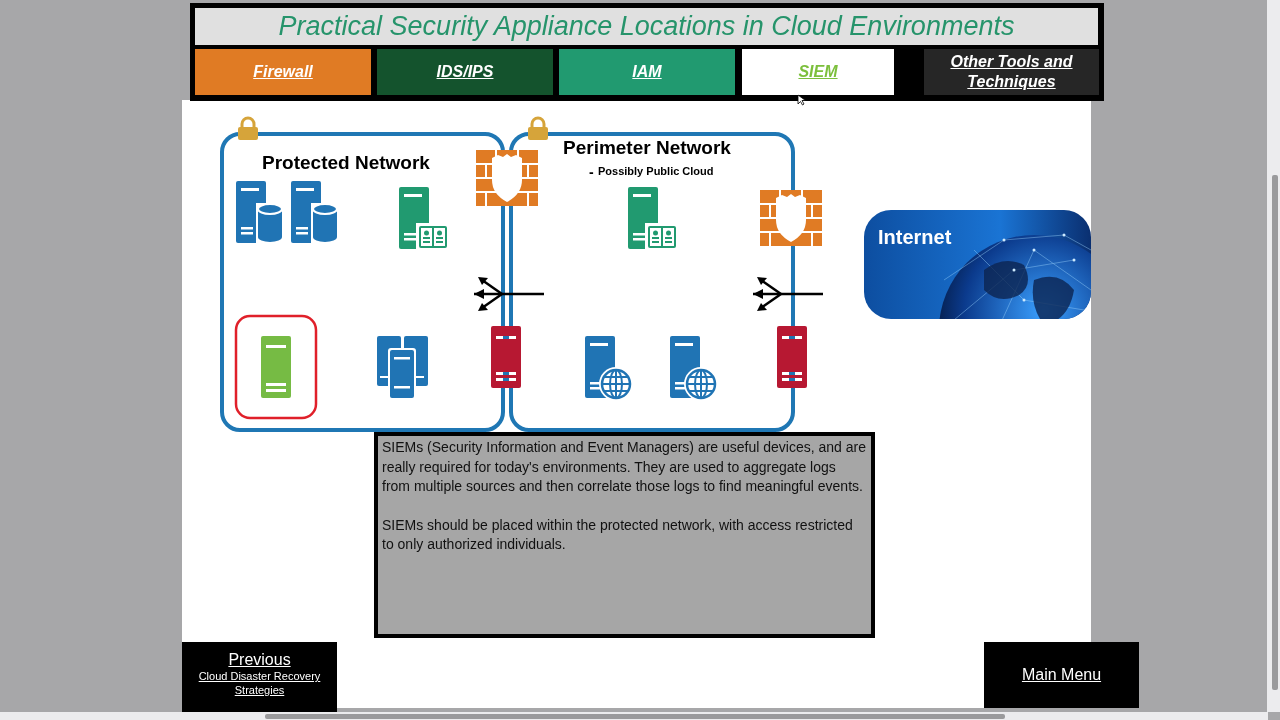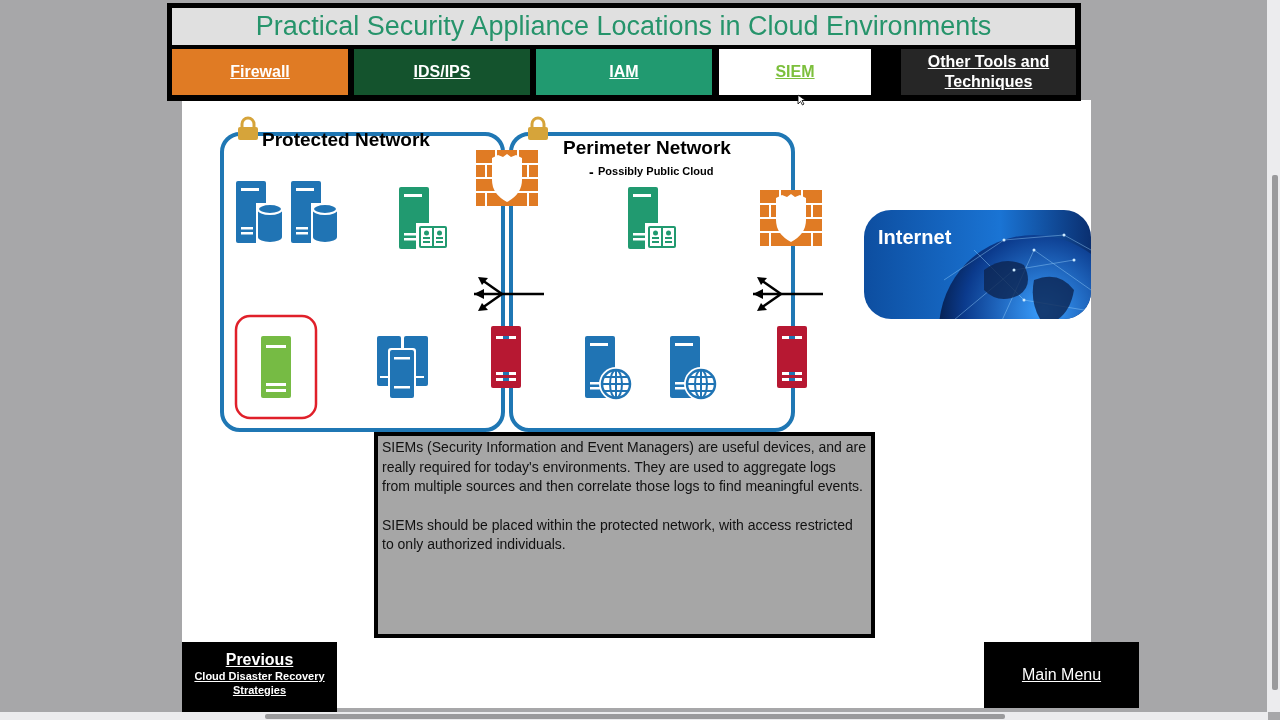--- a/index.html
+++ b/index.html
@@ -1,18 +1,18 @@
 <!DOCTYPE html>
 <html><head>
 <meta charset="utf-8">
 <style>
   html,body{margin:0;padding:0;}
   body{width:1280px;height:720px;background:#a7a7a9;position:relative;overflow:hidden;font-family:"Liberation Sans",sans-serif;}
   .page{position:absolute;left:182px;top:100px;width:909px;height:608px;background:#fff;}
-  .header{position:absolute;left:167px;top:3px;width:914px;height:98px;background:#000;}
+  .header{position:absolute;left:190px;top:3px;width:914px;height:98px;background:#000;font-style:italic;}
   .title-bar{position:absolute;left:5px;top:5px;width:903px;height:37px;background:#e0e0e0;display:flex;align-items:center;justify-content:center;}
   .title-bar span{color:#26946b;font-size:27px;}
   .tabs{position:absolute;left:5px;top:46px;width:905px;height:46px;}
   .tab{position:absolute;top:0;height:46px;display:flex;align-items:center;justify-content:center;text-align:center;font-weight:bold;font-size:16px;text-decoration:underline;color:#fff;line-height:20px;cursor:pointer;}
   .diagram{position:absolute;left:0;top:0;}
   .info-box{position:absolute;left:374px;top:432px;width:485px;height:194px;background:#a6a6a6;border:4px solid #000;padding:2px 4px;box-sizing:content-box;font-size:14px;line-height:19.5px;color:#111;}
   .info-box p{margin:0 0 19px 0;}
   .nav-btn{position:absolute;background:#000;color:#fff;text-align:center;cursor:pointer;}
   .nav-btn span{text-decoration:underline;display:block;}
   .vscroll{position:absolute;left:1267px;top:0;width:13px;height:712px;background:#ececee;}
@@ -167,21 +167,21 @@
     <rect x="394" y="357" width="16" height="2.5" fill="#fff"></rect>
     <rect x="394" y="386" width="16" height="2.5" fill="#fff"></rect>
     <rect x="380" y="376" width="8" height="2" fill="#fff"></rect>
     <rect x="416" y="376" width="8" height="2" fill="#fff"></rect>
   </g>
 
   <use href="#web-server" x="585" y="336"></use>
   <use href="#web-server" x="670" y="336"></use>
 </svg>
 
-<div class="net-title" style="left:262px;top:129px;font-size:19px;">Protected Network</div>
+<div class="net-title" style="left:262px;top:152px;font-size:19px;">Protected Network</div>
 <div class="net-title" style="left:563px;top:137px;font-size:19px;">Perimeter Network</div>
 <div class="net-title" style="left:589px;top:164px;font-size:14px;">-</div>
 <div class="net-title" style="left:598px;top:165px;font-size:11px;">Possibly Public Cloud</div>
 
 <div class="internet">
   <svg width="227" height="128">
     <defs>
       <linearGradient id="ibg" x1="0" y1="0" x2="1" y2="0">
         <stop offset="0" stop-color="#0d4ea0"></stop>
         <stop offset="0.6" stop-color="#1a74d4"></stop>
@@ -215,21 +215,21 @@
     </g>
   </svg>
   <div class="internet-label">Internet</div>
 </div>
 
 <div class="info-box">
   <p>SIEMs (Security Information and Event Managers) are useful devices, and are really required for today's environments. They are used to aggregate logs from multiple sources and then correlate those logs to find meaningful events.</p>
   <p>SIEMs should be placed within the protected network, with access restricted to only authorized individuals.</p>
 </div>
 
-<div class="nav-btn" style="left:182px;top:642px;width:155px;height:72px;font-weight:bold;">
+<div class="nav-btn" style="left:182px;top:642px;width:155px;height:72px;">
   <span style="font-size:16px;margin-top:8px;line-height:19px;">Previous</span>
   <span style="font-size:11px;line-height:14px;padding:0 12px;">Cloud Disaster Recovery Strategies</span>
 </div>
 <div class="nav-btn" style="left:984px;top:642px;width:155px;height:66px;display:flex;align-items:center;justify-content:center;">
   <span style="font-size:16px;">Main Menu</span>
 </div>
 
 <svg style="position:absolute;left:797px;top:94px;" width="10" height="12">
   <path d="M1 1 L1 10 L3.5 7.5 L5.5 11 L7 10 L5 6.5 L8.5 6.5 Z" fill="#fff" stroke="#000" stroke-width="0.8"></path>
 </svg>

